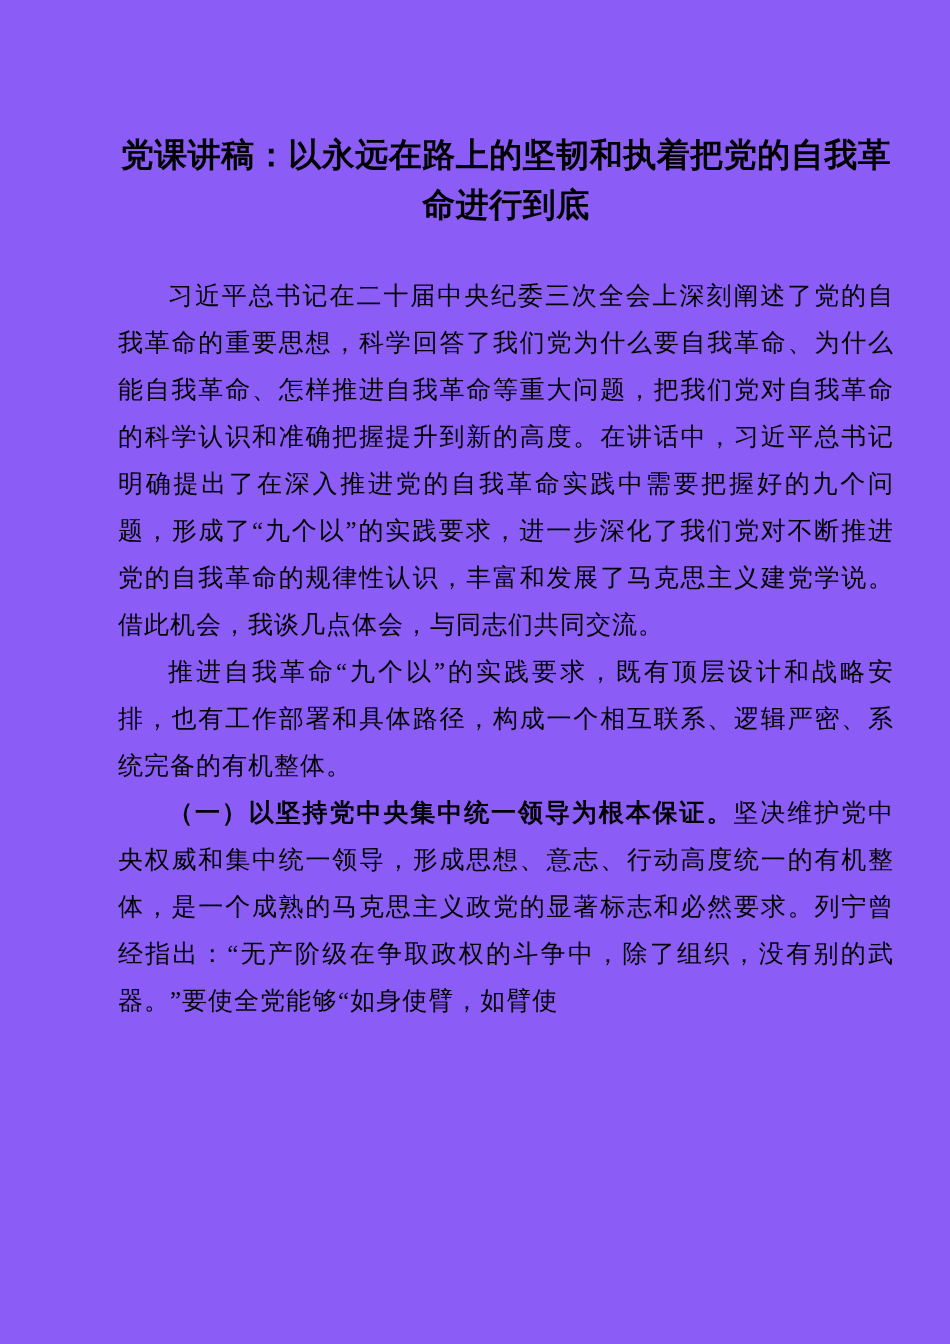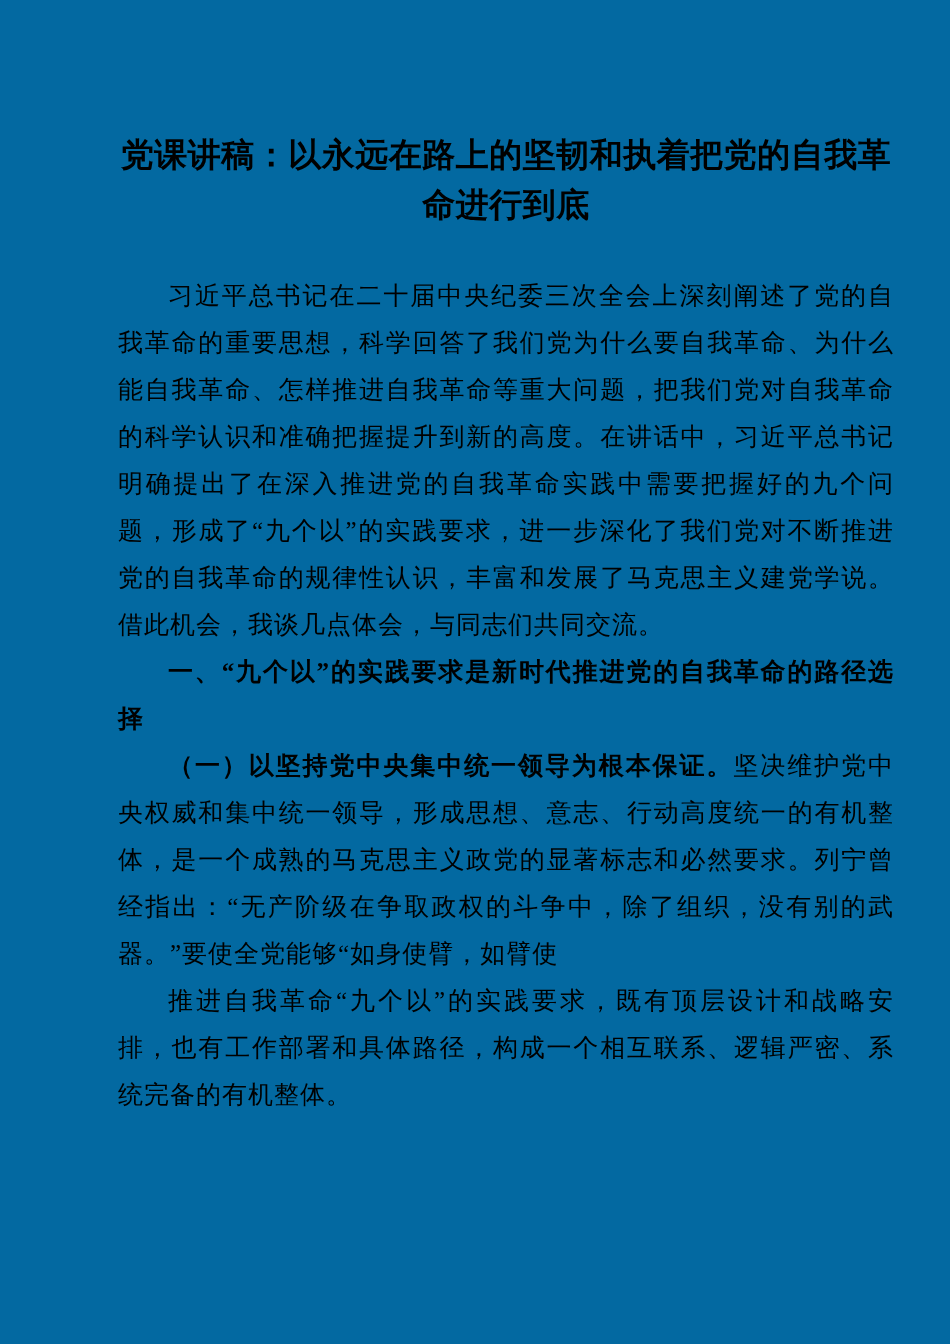--- a/index.html
+++ b/index.html
@@ -5,21 +5,21 @@
   html, body {
     margin: 0;
     padding: 0;
     background: #ffffff;
   }
   .page {
     position: relative;
     width: 950px;
     height: 1344px;
     margin: 0 auto;
-    background: #0369a1;
+    background: #8b5cf6;
     box-sizing: border-box;
     padding: 130px 56px 0 118px;
     color: #000000;
     font-family: "Liberation Serif", "DejaVu Serif", serif;
     overflow: hidden;
   }
   .doc-title {
     margin: 0 0 42px 0;
     font-size: 33px;
     font-weight: 700;
@@ -60,21 +60,20 @@
 
 <div class="page">
 
   <h1 class="doc-title">党课讲稿：以永远在路上的坚韧和执着把党的自我革命进行到底</h1>
 
   <div class="doc-body">
 
 
     <p class="para">习近平总书记在二十届中央纪委三次全会上深刻阐述了党的自我革命的重要思想，科学回答了我们党为什么要自我革命、为什么能自我革命、怎样推进自我革命等重大问题，把我们党对自我革命的科学认识和准确把握提升到新的高度。在讲话中，习近平总书记明确提出了在深入推进党的自我革命实践中需要把握好的九个问题，形成了“九个以”的实践要求，进一步深化了我们党对不断推进党的自我革命的规律性认识，丰富和发展了马克思主义建党学说。借此机会，我谈几点体会，与同志们共同交流。</p>
 
-    <h2 class="section-heading">一、“九个以”的实践要求是新时代推进党的自我革命的路径选择</h2>
+
+    <p class="para">推进自我革命“九个以”的实践要求，既有顶层设计和战略安排，也有工作部署和具体路径，构成一个相互联系、逻辑严密、系统完备的有机整体。</p>
 
     <p class="para"><span class="lead-bold">（一）以坚持党中央集中统一领导为根本保证。</span><span>坚决维护党中央权威和集中统一领导，形成思想、意志、行动高度统一的有机整体，是一个成熟的马克思主义政党的显著标志和必然要求。列宁曾经指出：“无产阶级在争取政权的斗争中，除了组织，没有别的武器。”要使全党能够“如身使臂，如臂使</span></p>
-
-    <p class="para">推进自我革命“九个以”的实践要求，既有顶层设计和战略安排，也有工作部署和具体路径，构成一个相互联系、逻辑严密、系统完备的有机整体。</p>
 
   </div>
 
 </div>
 
 </body></html>

